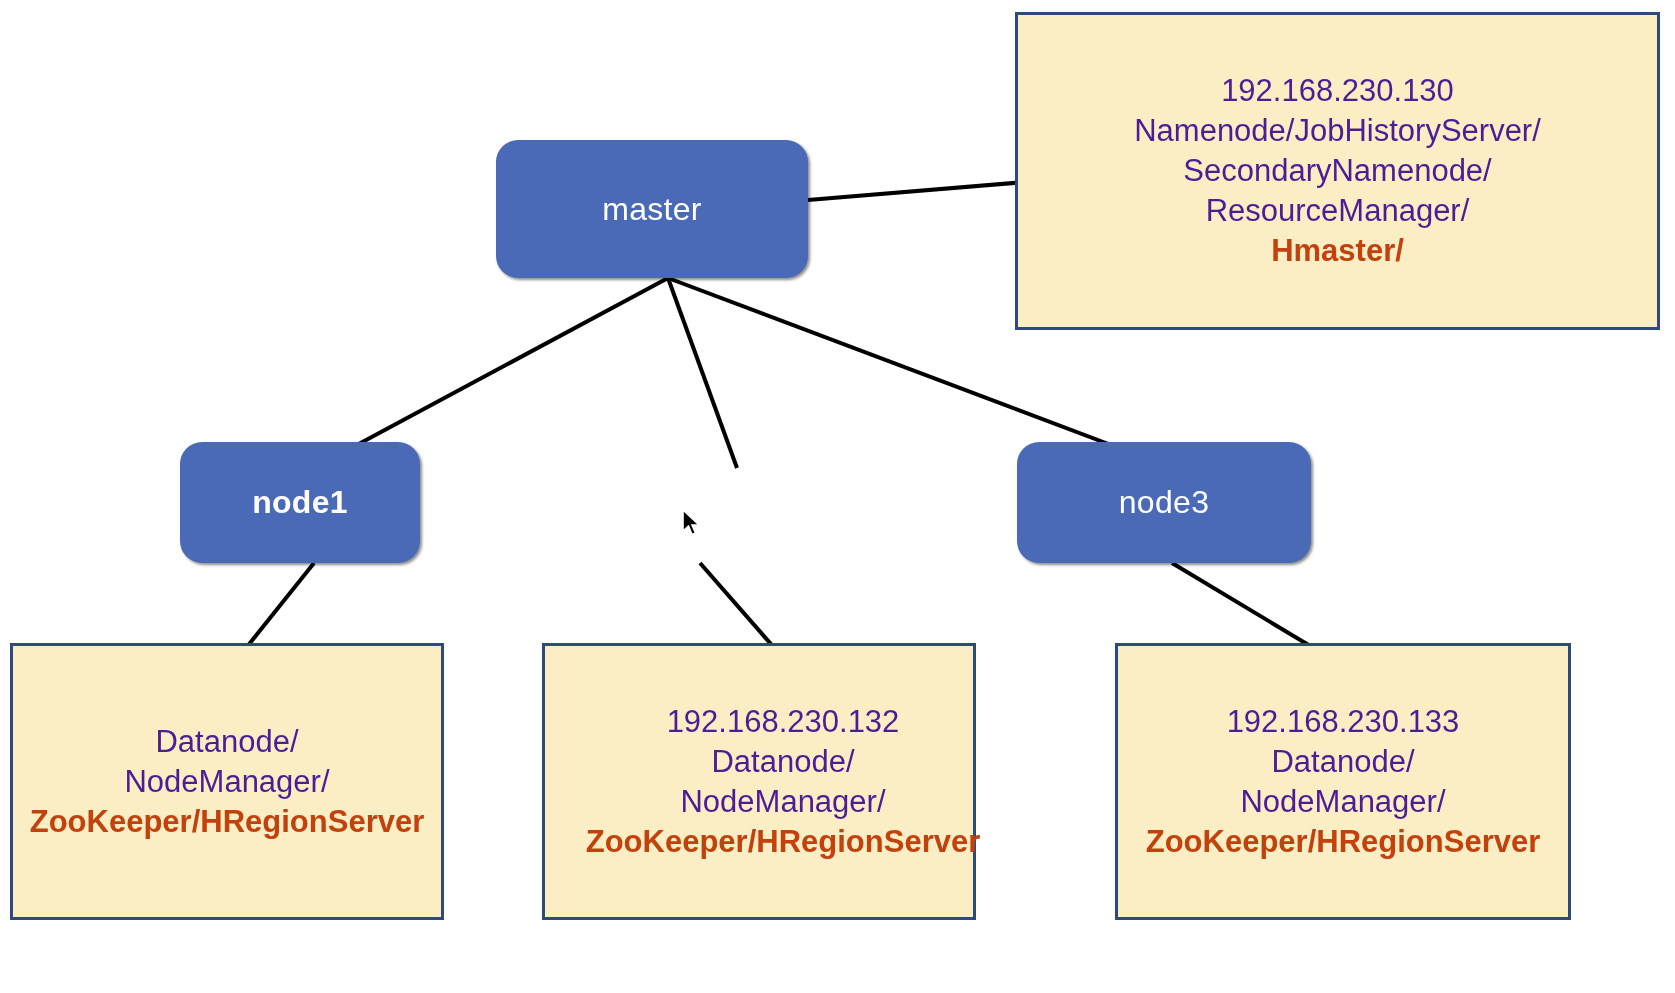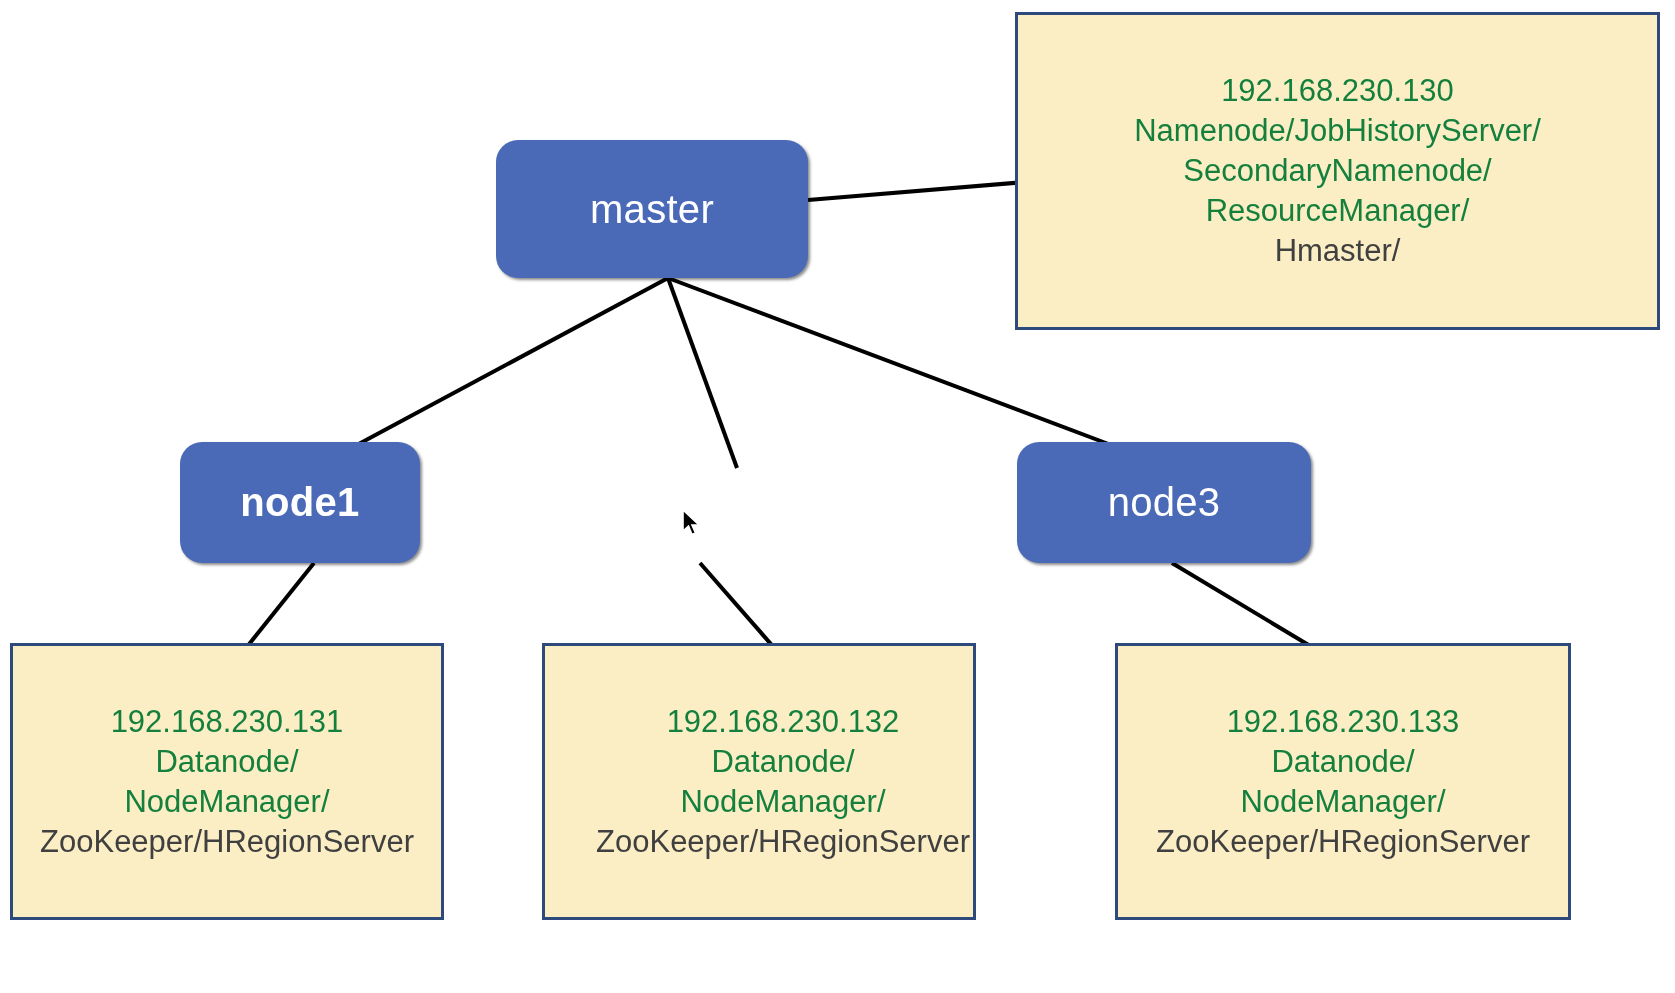--- a/index.html
+++ b/index.html
@@ -27,45 +27,45 @@
   }
   .node-box {
     position: absolute;
     background: #4a6ab8;
     border-radius: 22px;
     box-shadow: 2px 2px 3px rgba(0,0,0,0.45);
     display: flex;
     align-items: center;
     justify-content: center;
     color: #ffffff;
-    font-size: 40px;
+    font-size: 32px;
     letter-spacing: 0.3px;
     z-index: 3;
   }
   .info-box {
     position: absolute;
     background: #fbeec5;
     border: 3px solid #2e4a7d;
     box-sizing: border-box;
     display: flex;
     flex-direction: column;
     align-items: center;
     justify-content: center;
     z-index: 2;
     text-align: center;
   }
   .info-line {
     font-size: 31px;
     line-height: 40px;
-    color: #15803d;
+    color: #4c1d95;
     white-space: nowrap;
   }
   .info-line.accent {
-    color: #404040;
-    font-weight: normal;
+    color: #c2410c;
+    font-weight: bold;
   }
   #cursor {
     position: absolute;
     z-index: 9;
     pointer-events: none;
   }
 </style>
 </head>
 <body>
 
@@ -103,21 +103,20 @@
 
   <div class="info-box" style="left:1015px; top:12px; width:645px; height:318px;">
     <div class="info-line">192.168.230.130</div>
     <div class="info-line">Namenode/JobHistoryServer/</div>
     <div class="info-line">SecondaryNamenode/</div>
     <div class="info-line">ResourceManager/</div>
     <div class="info-line accent">Hmaster/</div>
   </div>
 
   <div class="info-box" style="left:10px; top:643px; width:434px; height:277px;">
-    <div class="info-line">192.168.230.131</div>
     <div class="info-line">Datanode/</div>
     <div class="info-line">NodeManager/</div>
     <div class="info-line accent">ZooKeeper/HRegionServer</div>
   </div>
 
   <div class="info-box" style="left:542px; top:643px; width:434px; height:277px;padding-left:48px;">
     <div class="info-line">192.168.230.132</div>
     <div class="info-line">Datanode/</div>
     <div class="info-line">NodeManager/</div>
     <div class="info-line accent">ZooKeeper/HRegionServer</div>

